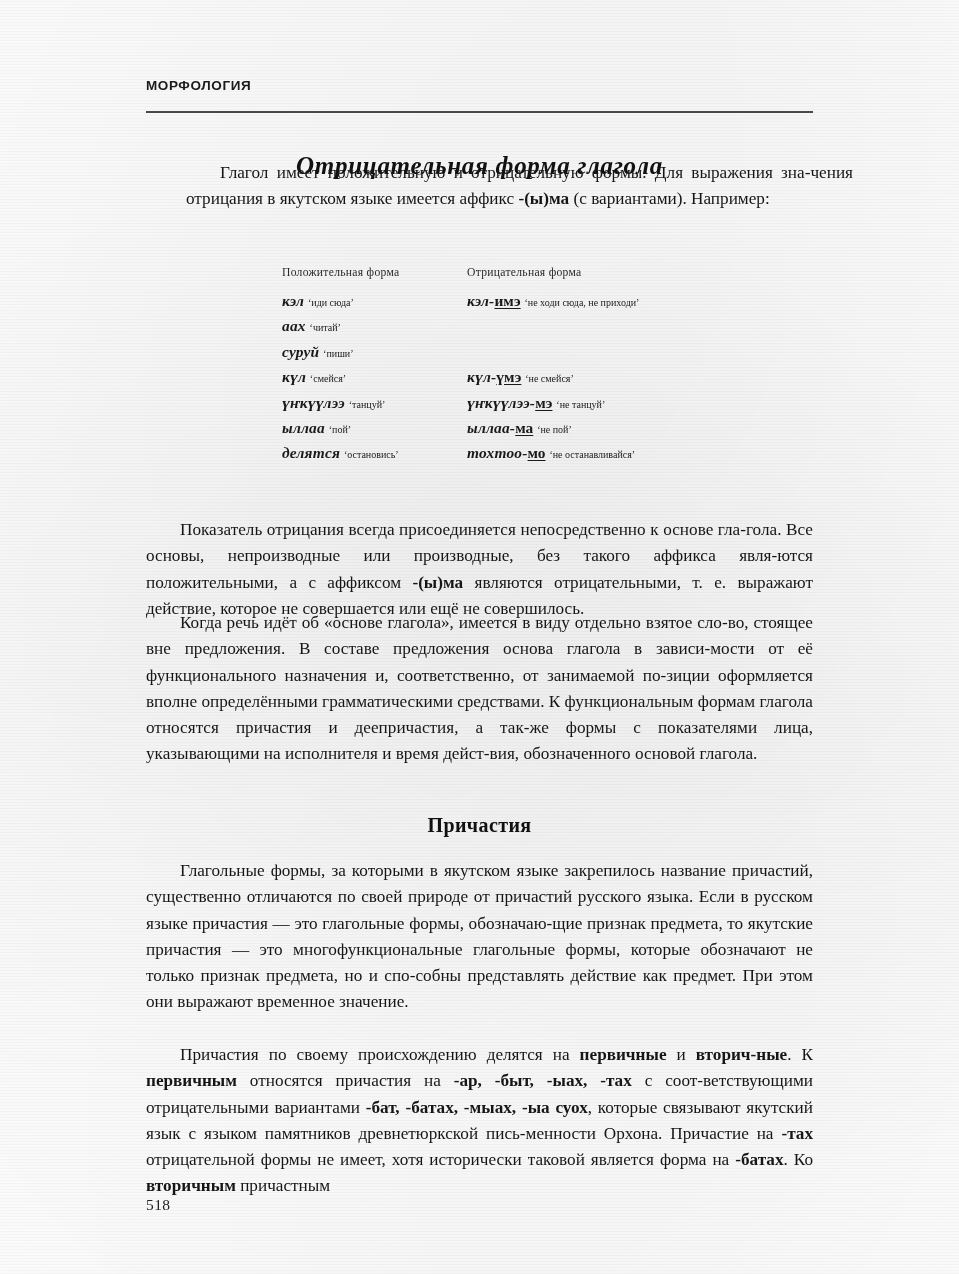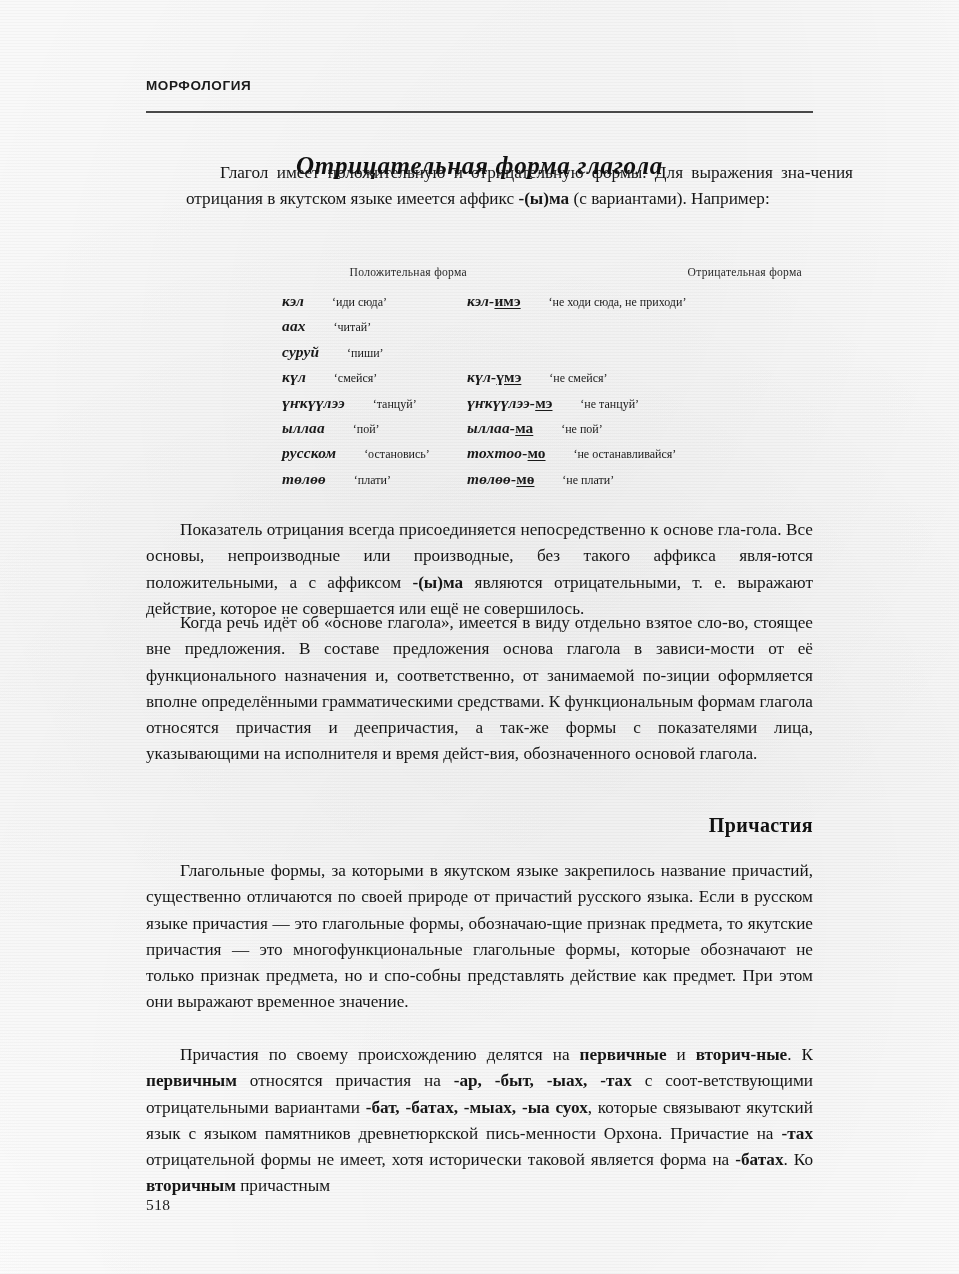--- a/index.html
+++ b/index.html
@@ -62,21 +62,20 @@
   .section-title.h1 {
     top: 152px;
     font-size: 25px;
     letter-spacing: 0.7px;
     font-style: italic;
   }
   .section-title.h2 {
     top: 814px;
     font-size: 20px;
     letter-spacing: 0.4px;
-    text-align: right;
   }
 
   
   .body-block {
     position: absolute;
     left: 146px;
     width: 667px;
     font-size: 17.2px;
     line-height: 26.3px;
     text-align: justify;
@@ -96,21 +95,20 @@
     left: 282px;
     top: 266px;
     width: 520px;
   }
   .ex-head {
     display: flex;
     font-size: 11.6px;
     letter-spacing: 0.3px;
     color: #2a2a2a;
     margin-bottom: 10px;
-    text-align: right;
   }
   .ex-head .c1 { width: 185px; }
   .ex-head .c2 { width: 335px; }
   .ex-row {
     display: flex;
     font-size: 15.4px;
     line-height: 23.4px;
     white-space: nowrap;
   }
   .ex-row .c1 { width: 185px; }
@@ -121,22 +119,21 @@
     letter-spacing: 0.2px;
   }
   .suffix {
     font-weight: bold;
     text-decoration: underline;
     text-underline-offset: 1.5px;
   }
   .gloss {
     font-style: normal;
     font-weight: normal;
-    font-size: 12px;
-    margin-left: 24px;
+    font-size: 10px;
   }
 
   
   .folio {
     position: absolute;
     left: 146px;
     top: 1196px;
     font-size: 15.5px;
     color: #222;
     letter-spacing: 0.4px;
@@ -198,28 +195,24 @@
       <div class="c1"><span class="yak">үҥкүүлээ</span> <span class="gloss">‘танцуй’</span></div>
       <div class="c2"><span class="yak">үҥкүүлээ-</span><span class="suffix">мэ</span> <span class="gloss">‘не танцуй’</span></div>
     </div>
 
     <div class="ex-row">
       <div class="c1"><span class="yak">ыллаа</span> <span class="gloss">‘пой’</span></div>
       <div class="c2"><span class="yak">ыллаа-</span><span class="suffix">ма</span> <span class="gloss">‘не пой’</span></div>
     </div>
 
     <div class="ex-row">
-      <div class="c1"><span class="yak">русском</span> <span class="gloss">‘остановись’</span></div>
+      <div class="c1"><span class="yak">делятся</span> <span class="gloss">‘остановись’</span></div>
       <div class="c2"><span class="yak">тохтоо-</span><span class="suffix">мо</span> <span class="gloss">‘не останавливайся’</span></div>
     </div>
 
-    <div class="ex-row">
-      <div class="c1"><span class="yak">төлөө</span> <span class="gloss">‘плати’</span></div>
-      <div class="c2"><span class="yak">төлөө-</span><span class="suffix">мө</span> <span class="gloss">‘не плати’</span></div>
-    </div>
   </div>
 
   <div class="body-block" style="top:505px;margin-top:12px;">
     <p>
       <span>Показатель отрицания всегда присоединяется непосредственно к основе гла-гола. Все основы, непроизводные или производные, без такого аффикса явля-ются положительными, а с аффиксом </span><b>-(ы)ма</b><span> являются отрицательными, т. е. выражают действие, которое не совершается или ещё не совершилось.</span>
     </p>
   </div>
 
   <div class="body-block" style="top:610px;">
     <p>Когда речь идёт об «основе глагола», имеется в виду отдельно взятое сло-во, стоящее вне предложения. В составе предложения основа глагола в зависи-мости от её функционального назначения и, соответственно, от занимаемой по-зиции оформляется вполне определёнными грамматическими средствами. К функциональным формам глагола относятся причастия и деепричастия, а так-же формы с показателями лица, указывающими на исполнителя и время дейст-вия, обозначенного основой глагола.</p>

